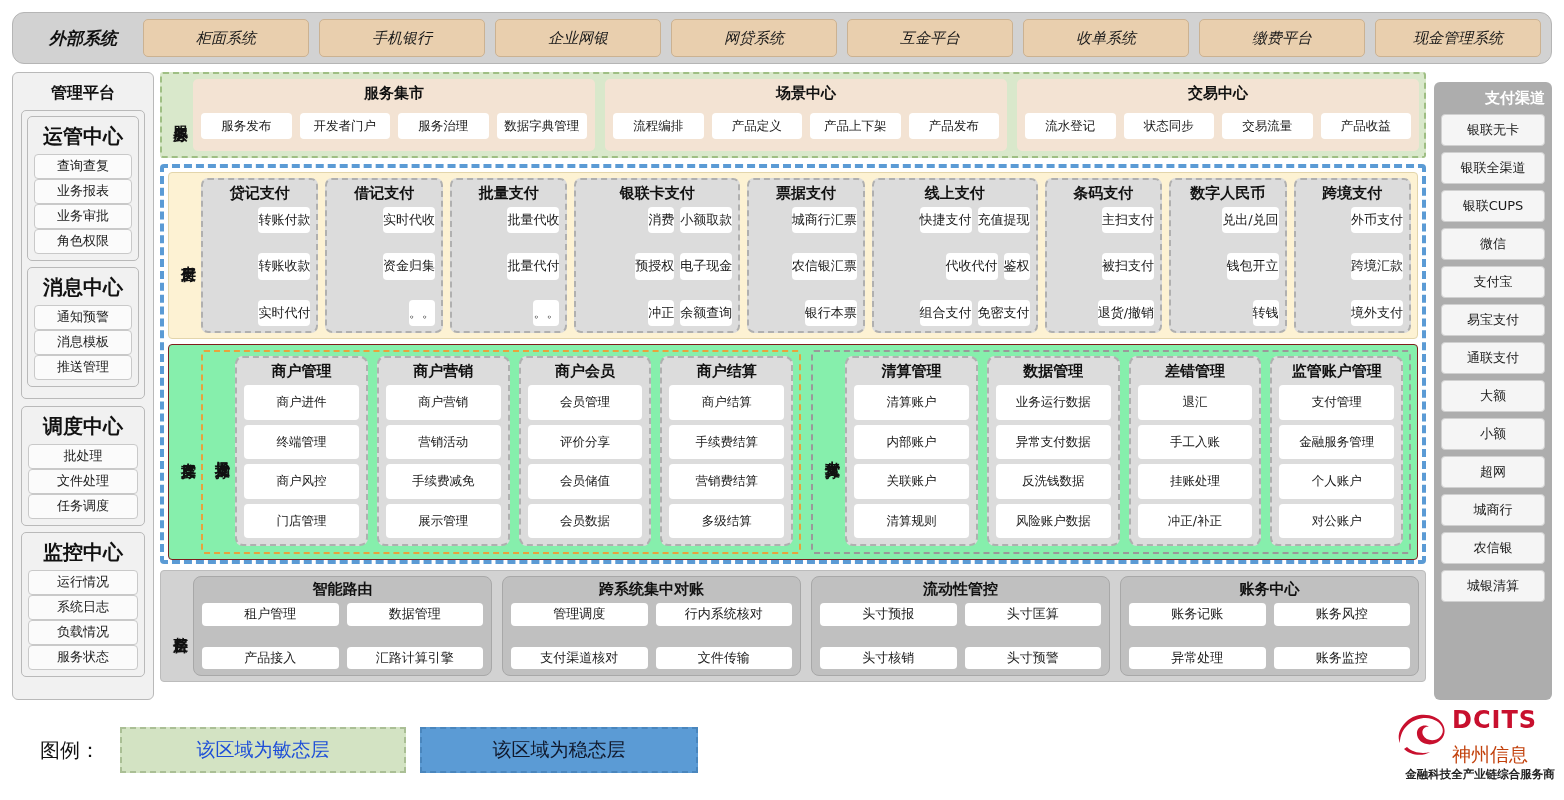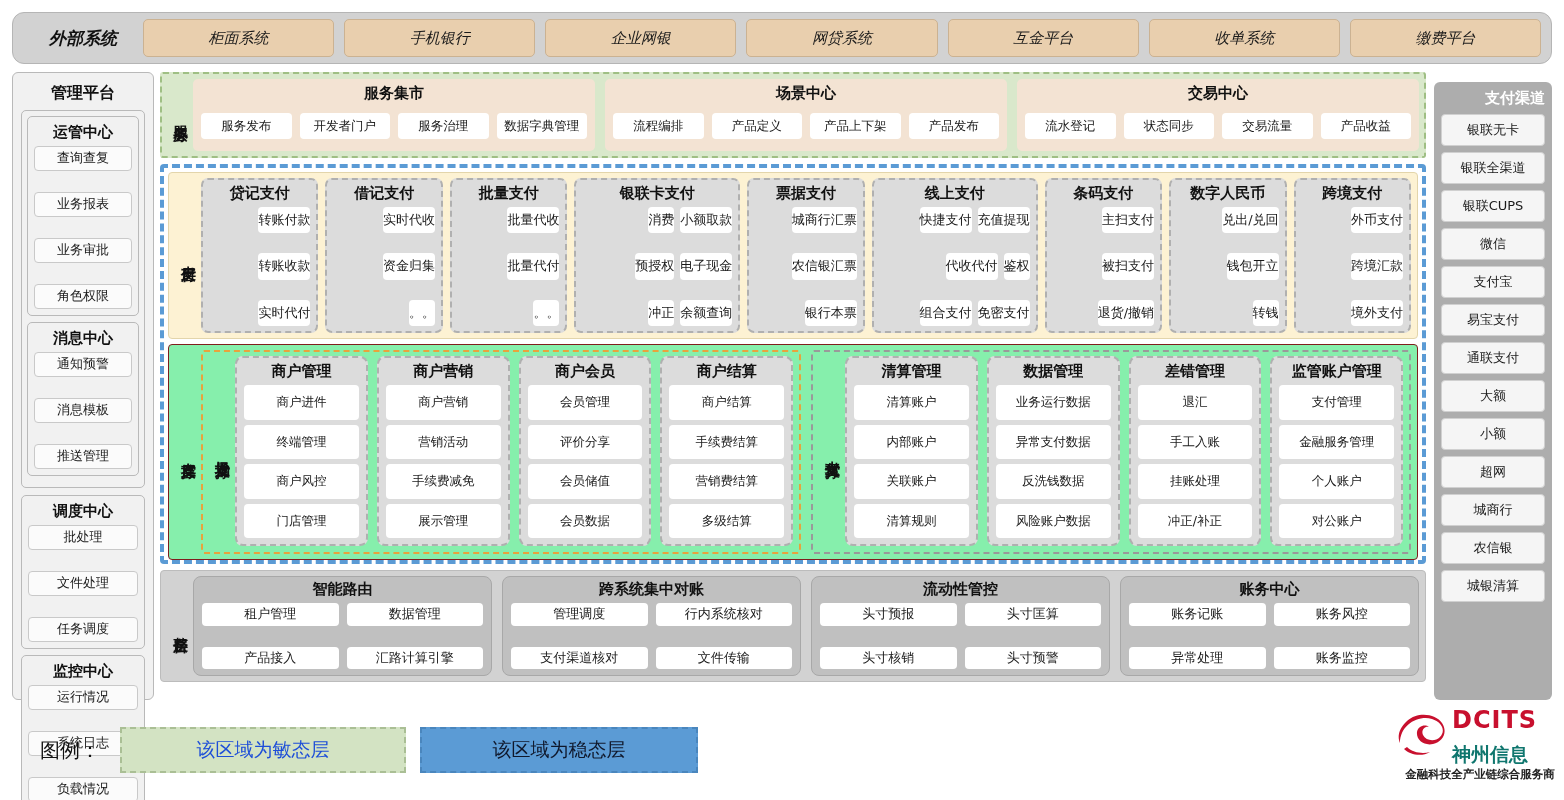--- a/index.html
+++ b/index.html
@@ -53,24 +53,24 @@
   }
   #mgmt-platform .plat-title {
     font-weight:bold; font-size:16px; text-align:center; color:#111;
     padding:4px 0 6px;
   }
   .mgmt-group {
     background:#f1f1f1; border:1px solid #b9b9b9; border-radius:5px;
     padding:4px 6px 6px; margin-bottom:6px;
   }
   .mgmt-group .g-title {
-    font-weight:bold; font-size:15px; text-align:center; color:#111;
+    font-weight:bold; font-size:20px; text-align:center; color:#111;
     padding:2px 0 4px;
   }
-  .mgmt-group .chip { height:25px; margin-bottom:21px; font-size:13px;
+  .mgmt-group .chip { height:25px; margin-bottom:0; font-size:13px;
     background:#fbfbfb; border-radius:4px; }
   .mgmt-group .chip:last-child { margin-bottom:0; }
   .mgmt-outer-wrap { background:#f1f1f1; border:1px solid #b9b9b9;
     border-radius:5px; padding:5px; margin-bottom:7px; }
 
   
   #pay-channel {
     position:absolute; left:1434px; top:82px; width:118px; height:618px;
     background:#adadad; border-radius:6px; padding:5px 7px;
   }
@@ -192,39 +192,40 @@
 
   
   #logo { position:absolute; left:1396px; top:710px; width:168px; height:84px; }
   #logo .logo-top { display:flex; align-items:center; gap:4px; height:52px; }
   #logo .logo-mark { width:52px; height:46px; flex:0 0 52px; }
   #logo .logo-words { display:flex; flex-direction:column; line-height:1; }
   #logo .logo-en {
     font-weight:bold; font-size:24px; color:#c8102e; letter-spacing:1px;
     font-family:"DejaVu Sans","Liberation Sans",sans-serif;
   }
-  #logo .logo-cn { font-weight:bold; font-size:19px; color:#0f766e; margin-top:13px; }
+  #logo .logo-cn { font-weight:normal; font-size:19px; color:#c2410c; margin-top:13px; }
   #logo .logo-tag {
     font-size:11.5px; font-weight:bold; color:#222; text-align:center;
     margin-top:5px; white-space:nowrap;
   }
 </style>
 </head>
 <body>
 
 <div id="external-row">
   <div class="ext-label">外部系统</div>
   <div class="ext-items">
       <div class="ext-chip">柜面系统</div>
       <div class="ext-chip">手机银行</div>
       <div class="ext-chip">企业网银</div>
       <div class="ext-chip">网贷系统</div>
       <div class="ext-chip">互金平台</div>
       <div class="ext-chip">收单系统</div>
       <div class="ext-chip">缴费平台</div>
+      <div class="ext-chip">现金管理系统</div>
     </div>
 </div>
 
 <div id="mgmt-platform">
   <div class="plat-title">管理平台</div>
   <div id="mgmt-groups">
       <div class="mgmt-outer-wrap">
         <div class="mgmt-group">
           <div class="g-title">运管中心</div>
           <div class="chip">查询查复</div>

